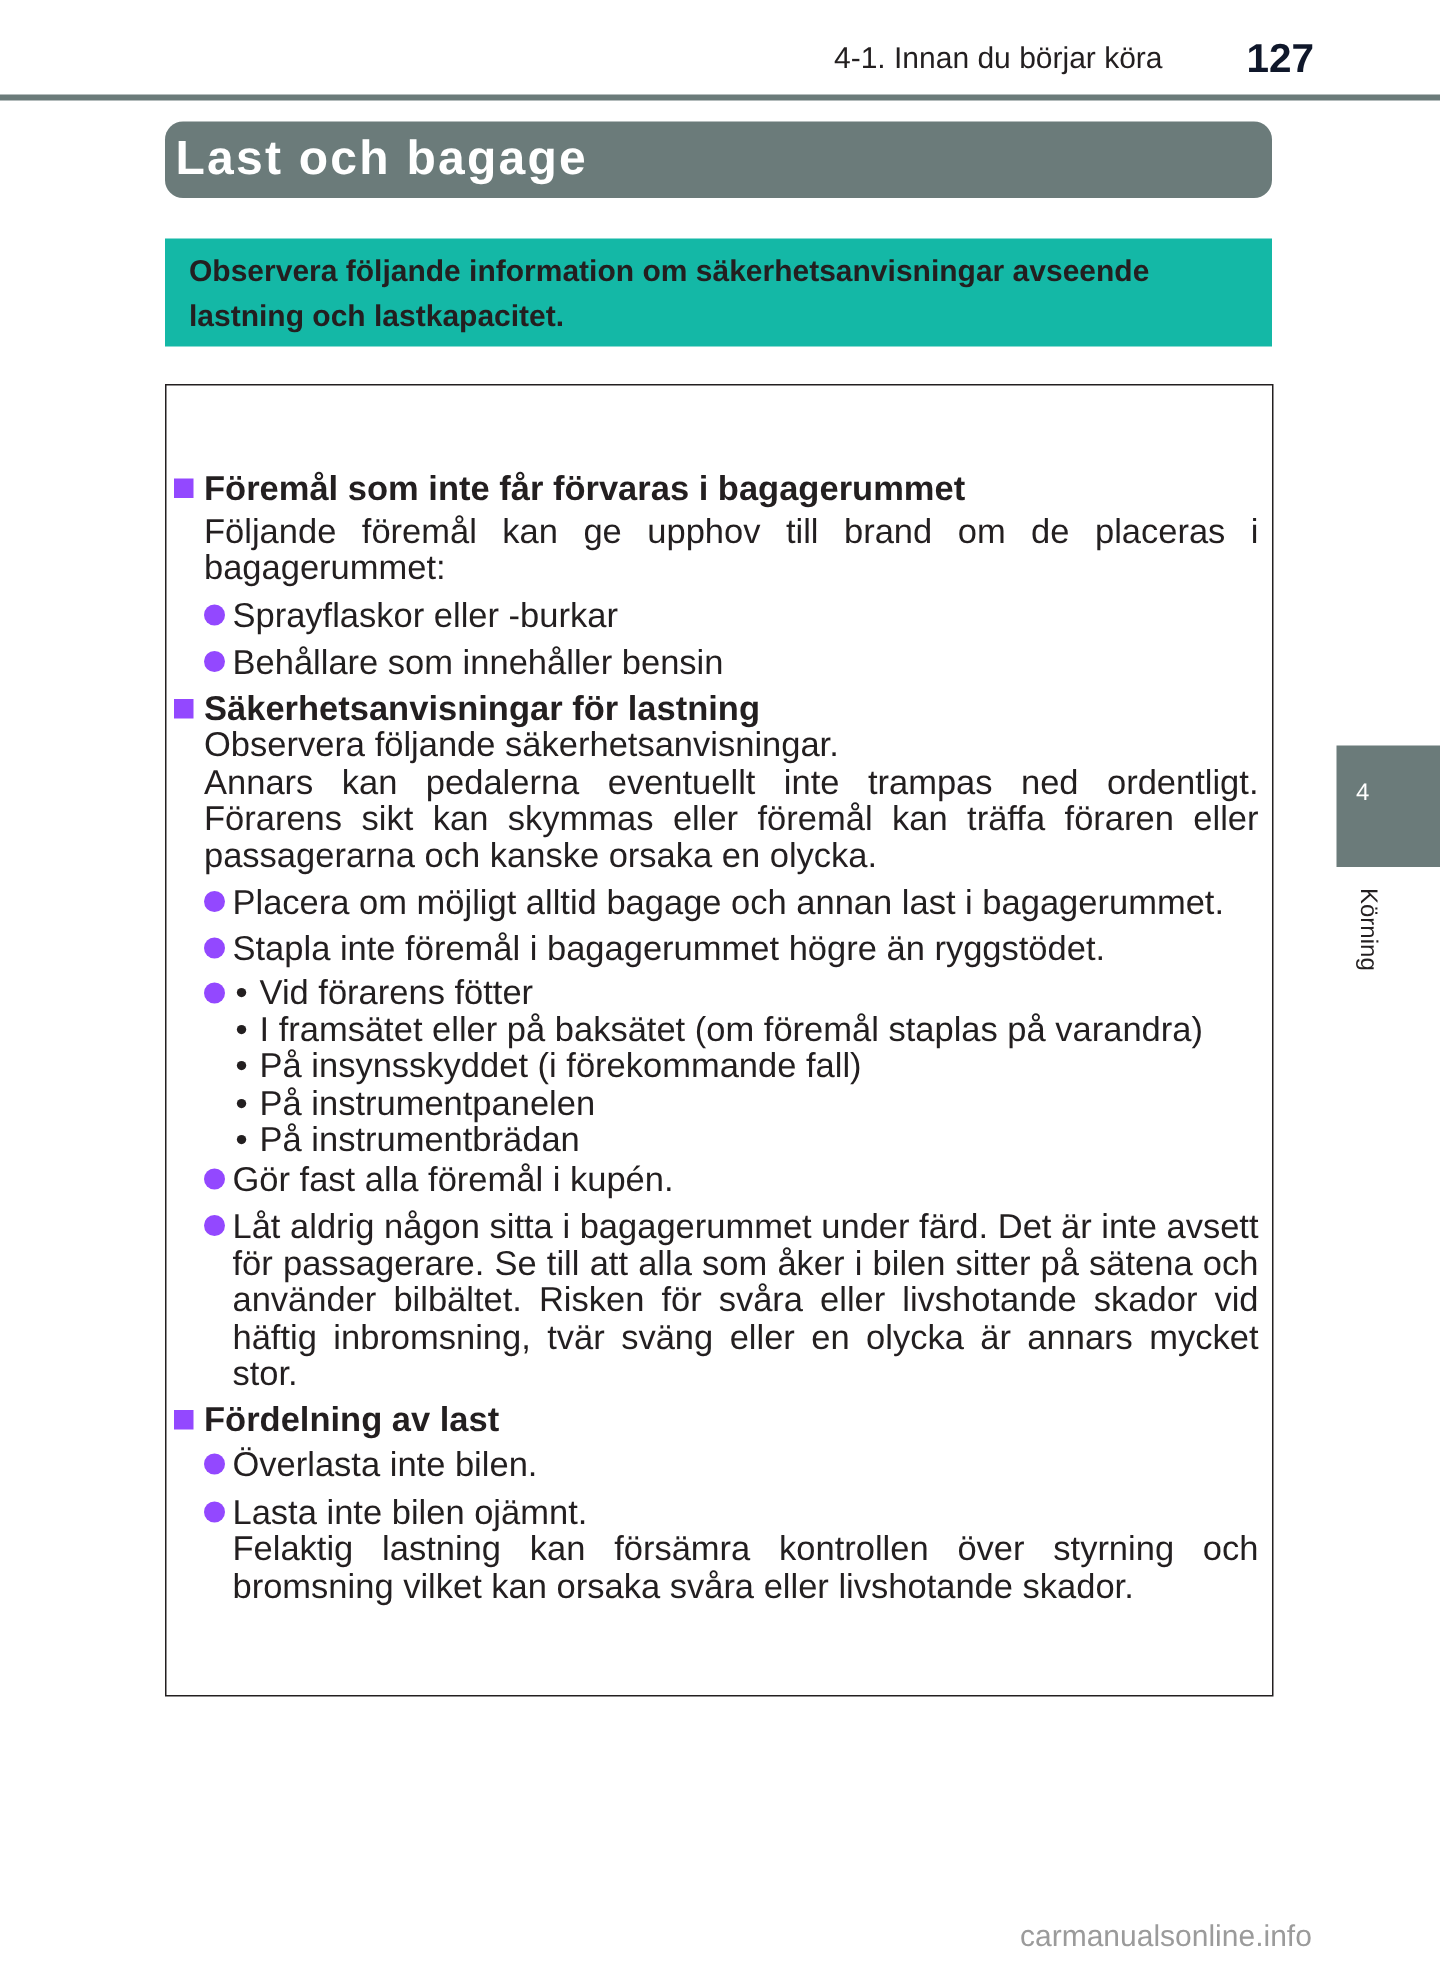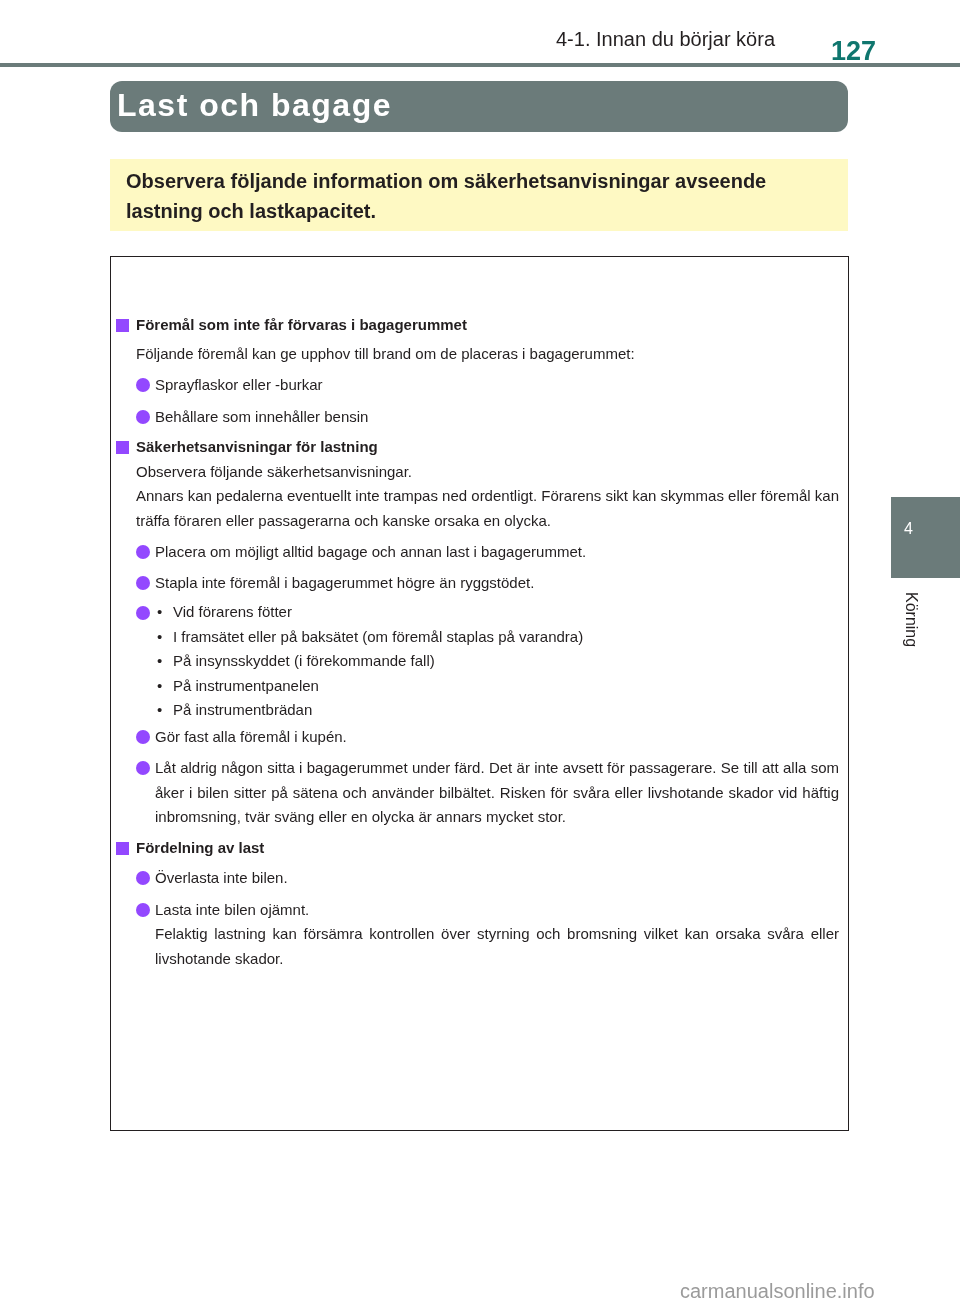--- a/index.html
+++ b/index.html
@@ -1,40 +1,40 @@
 <!DOCTYPE html>
 <html><head>
 <meta charset="utf-8">
 <style>
   * { box-sizing: border-box; margin: 0; padding: 0; }
   html, body { width: 960px; height: 1312px; background: #ffffff; overflow: hidden; }
   body { position: relative; font-family: "Liberation Sans", sans-serif; color: #231f20; }
 
   .page-header { position: absolute; left: 0; top: 0; width: 960px; height: 67px; }
   .section-title { position: absolute; left: 508px; top: 28px; font-size: 20px; color: #231f20; margin-left: 48px; }
-  .page-number { position: absolute; left: 831px; top: 36px; font-size: 27px; font-weight: bold; color: #0f766e; }
+  .page-number { position: absolute; left: 831px; top: 24px; font-size: 27px; font-weight: bold; color: #0f172a; }
   .header-rule { position: absolute; left: 0; top: 63px; width: 960px; height: 4px; background: #6b7b7a; }
 
   .side-tab { position: absolute; left: 891px; top: 497px; width: 69px; height: 81px; background: #6b7b7a; }
   .side-tab-num { position: absolute; left: 904px; top: 520px; font-size: 16px; color: #ffffff; }
   .side-tab-label { position: absolute; left: 896px; top: 592px; width: 24px; font-size: 16px; color: #231f20;
                     writing-mode: vertical-rl; }
 
   .title-bar { position: absolute; left: 110px; top: 81px; width: 738px; height: 51px; background: #6b7b7a; border-radius: 12px; }
   .title-text { position: absolute; left: 7px; top: 6px; font-size: 32px; font-weight: bold; color: #ffffff; letter-spacing: 1.5px; }
 
-  .intro-box { position: absolute; left: 110px; top: 159px; width: 738px; height: 72px; background: #fef9c3; }
+  .intro-box { position: absolute; left: 110px; top: 159px; width: 738px; height: 72px; background: #14b8a6; }
   .intro-text { position: absolute; left: 16px; top: 7px; width: 712px; font-size: 20px; font-weight: bold; line-height: 30px; color: #231f20; }
 
   .warning-box { position: absolute; left: 110px; top: 256px; width: 739px; height: 875px; border: 1.5px solid #231f20; }
   .warning-header { position: absolute; left: 0; top: 0; width: 100%; height: 41px; background: #f7c3f9; border-bottom: 1.5px solid #231f20; }
   .warn-icon { position: absolute; left: 20px; top: 8px; width: 30px; height: 26px; }
   .warn-label { position: absolute; left: 54px; top: 10px; font-size: 19px; color: #231f20; }
 
-  .warn-body { position: absolute; left: 0; top: 56px; width: 100%; font-size: 15px; line-height: 24.5px; }
+  .warn-body { position: absolute; left: 0; top: 56px; width: 100%; font-size: 23px; line-height: 24.5px; }
   .sq-heading { position: relative; padding-left: 25px; font-weight: bold; margin-bottom: 4px; }
   .sq { position: absolute; left: 5px; top: 6px; width: 13px; height: 13px; background: #9348ff; }
   .para { padding-left: 25px; padding-right: 9px; text-align: justify; margin-bottom: 6px; }
   .dot-item { position: relative; padding-left: 44px; padding-right: 9px; text-align: justify; margin-bottom: 6px; }
   .dot { position: absolute; left: 25px; top: 5px; width: 14px; height: 14px; border-radius: 50%; background: #9348ff; }
   .sub-list { padding-left: 44px; margin-top: -2px; margin-bottom: 2px; }
   .sub-item { position: relative; padding-left: 18px; }
   .sub-bullet { position: absolute; left: 2px; top: 0; }
 
   .watermark { position: absolute; left: 680px; top: 1280px; font-size: 20px; color: #9b9b9b; }

